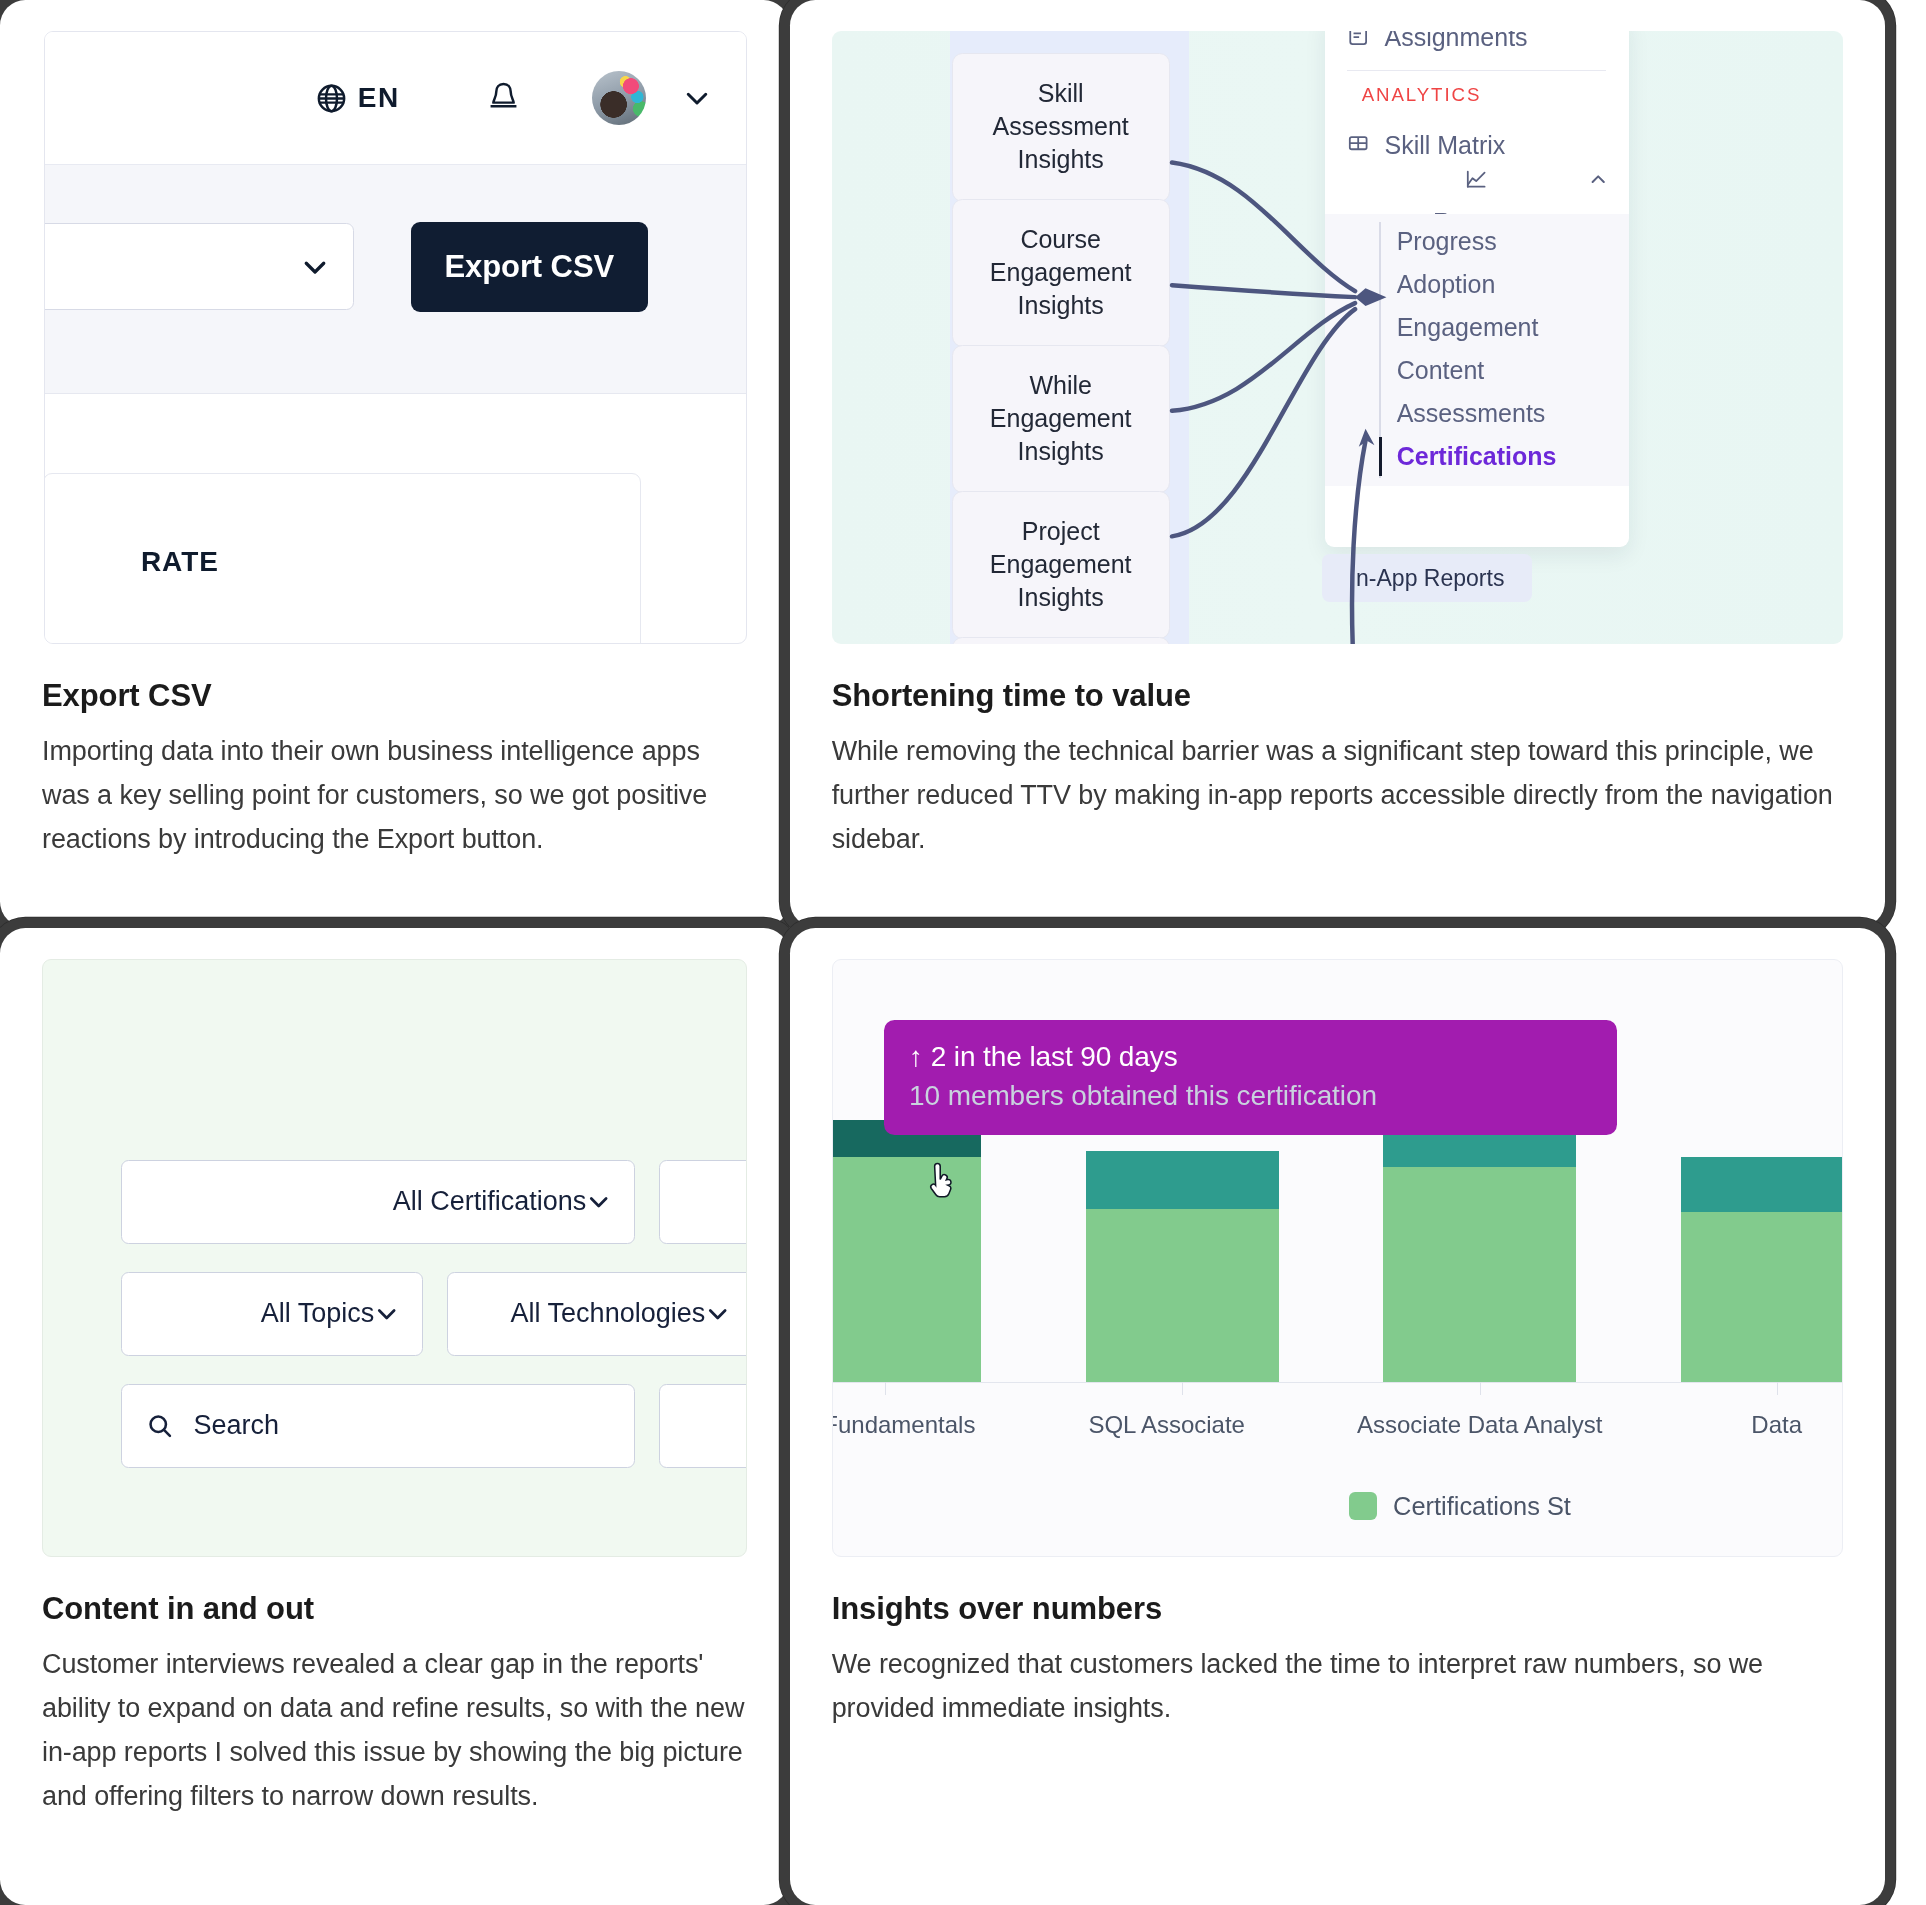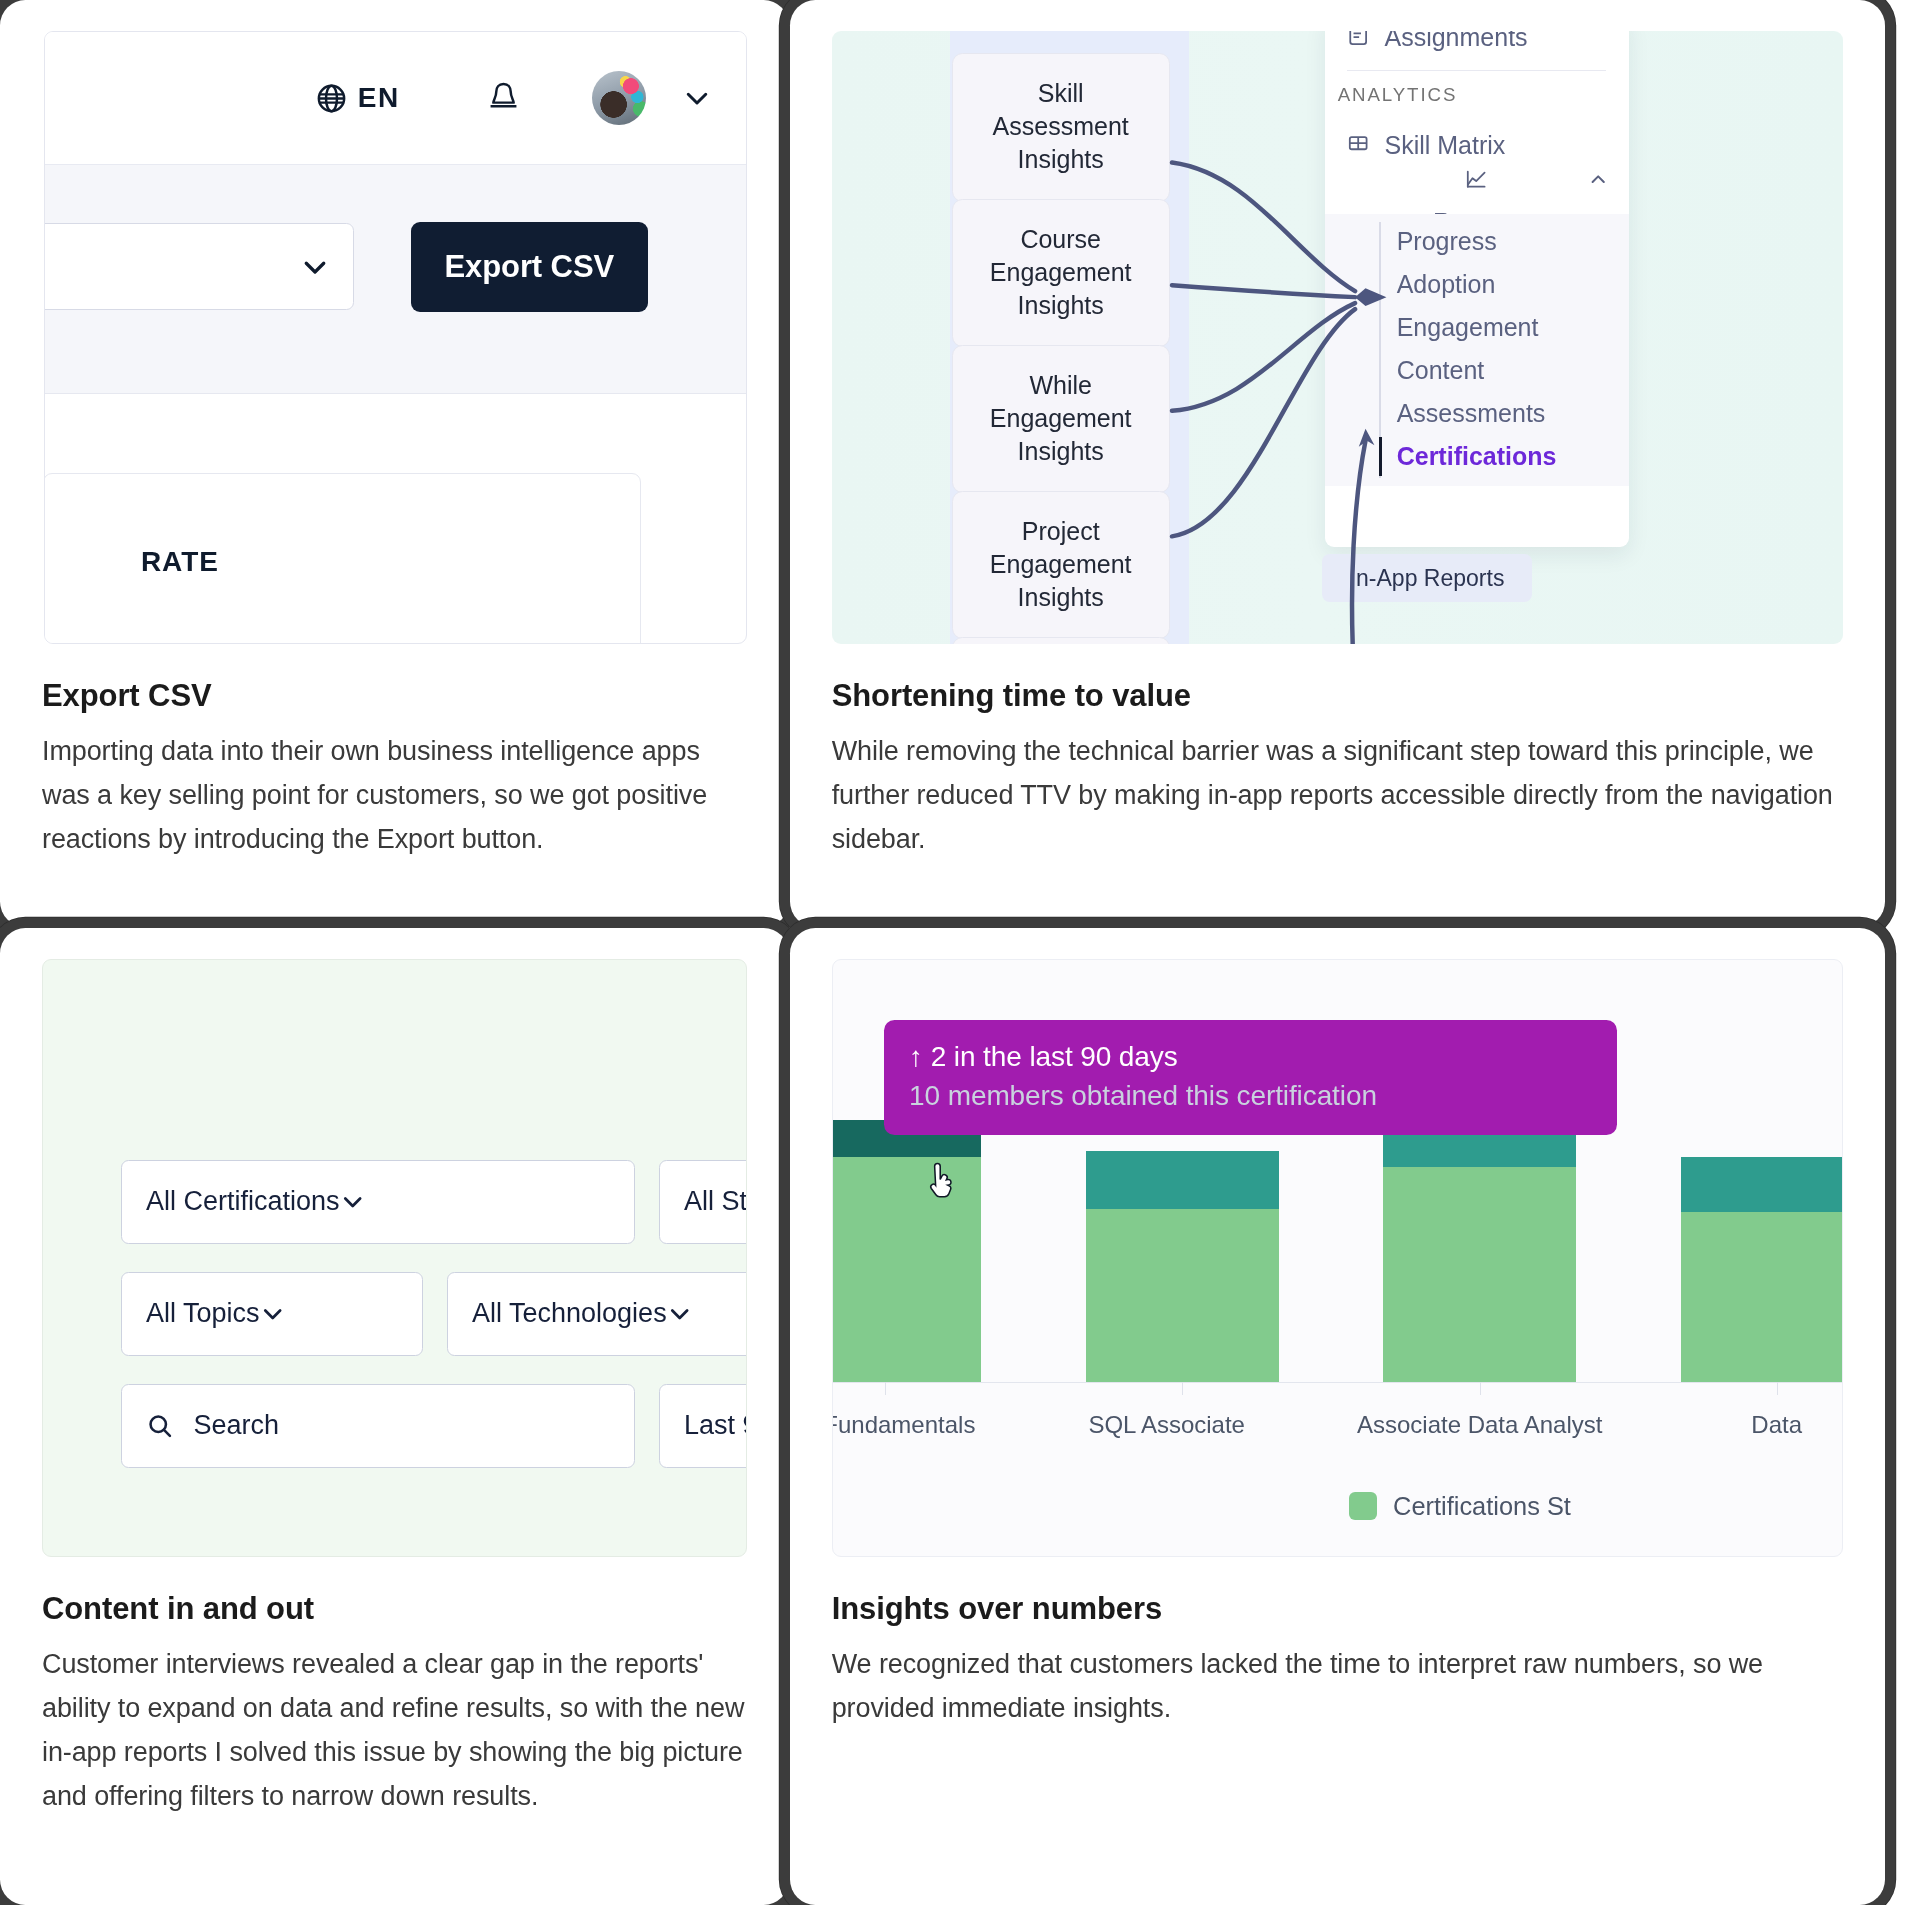--- a/index.html
+++ b/index.html
@@ -145,21 +145,21 @@
     position: absolute; left: 493px; top: -15px;
     width: 304px; height: 531px;
     background: #ffffff; border-radius: 9px;
     box-shadow: 0 7.5px 22.4px rgba(25,35,60,0.08);
     padding: 0 0 0 0;
     overflow: hidden;
   }
   .c2-row { display: flex; align-items: center; gap: 15px; padding: 0 22.4px; height: 46px; }
   .c2-row .lbl { font-size: 25px; color: #5a6180; }
   .c2-divider { height:0.7px; background:#e8e9f1; margin: 10.5px 22.4px 13.5px 22.4px; }
-  .c2-section { font-size: 18.7px; letter-spacing: 1.9px; color: #737373; padding: 0 13px; margin-bottom: 16.4px; }
+  .c2-section { font-size: 18.7px; letter-spacing: 1.9px; color: #ef4444; padding: 0 37px; margin-bottom: 16.4px; }
   .c2-sub {
     font-size: 25px; color: #5a6180; padding-left: 72px; height: 43px;
     display:flex; align-items:center;
   }
   .c2-sublist { background:#f7f7fb; border-left: 0; position: relative; padding: 6px 0 7.5px 0; }
   .c2-sublist:before {
     content:""; position:absolute; left: 54px; top: 7.5px; bottom: 7.5px; width: 2.2px; background:#d9dbe7;
   }
   .c2-sub.active { font-weight: 700; color: #6d28d9; }
   .c2-sub.active:before {
@@ -178,21 +178,21 @@
     height: 598px;
     background: #f1f9f1;
     border: 0.7px solid #e4ece4;
     border-radius: 9px;
     position: relative;
   }
   .c3-filters { position: absolute; left: 78px; top: 200px; }
   .fr { display: flex; gap: 24px; margin-bottom: 28px; }
   .fld {
     background: #ffffff; border: 0.7px solid #cdd2e0; border-radius: 7.5px;
-    height: 84px; display: flex; align-items: center; justify-content: flex-start;
+    height: 84px; display: flex; align-items: center; justify-content: flex-end;
     padding: 0 22.4px 0 24px; font-size: 27px; color: #16203a;
   }
   .fld.wide { width: 514px; }
   .fld.narrow { width: 292px; }
   .fld.med { width: 302px; }
   .fld.med2 { width: 307px; }
   .fld.search { width: 514px; justify-content: flex-start; gap: 19.4px; }
   .ph { color: #16203a; }
   .chev { width: 25.4px; height: 25.4px; flex: 0 0 auto; }
   .mag { width: 28px; height: 28px; flex: 0 0 auto; }

